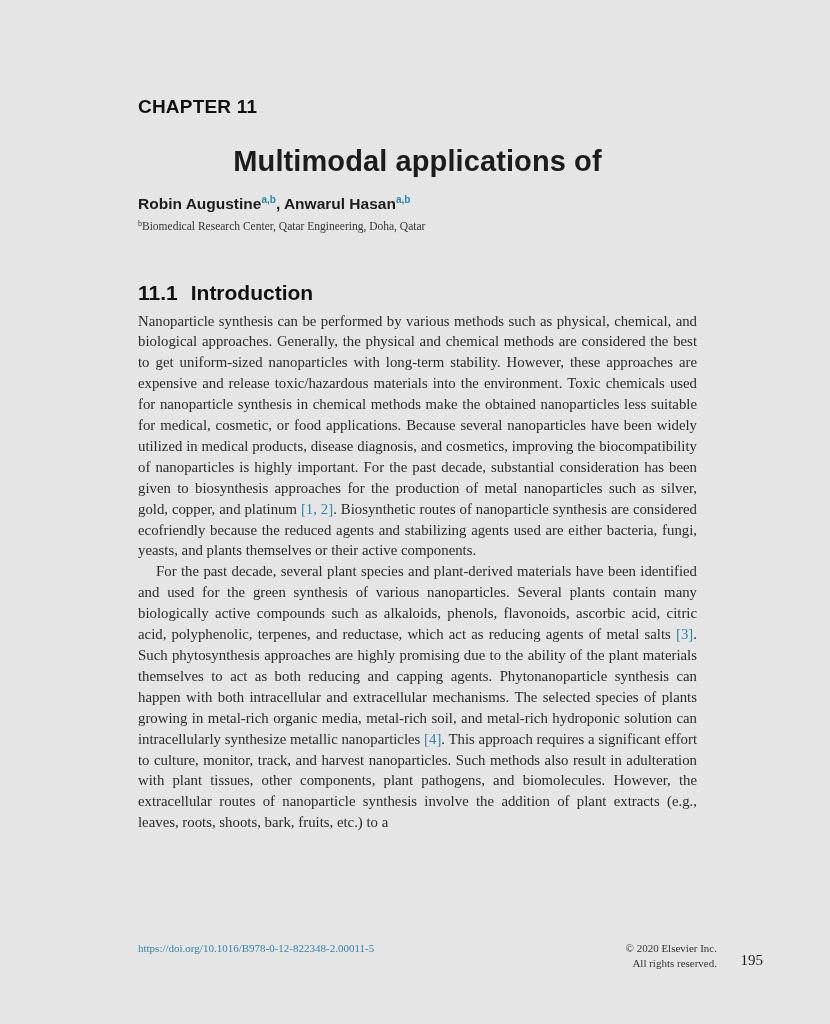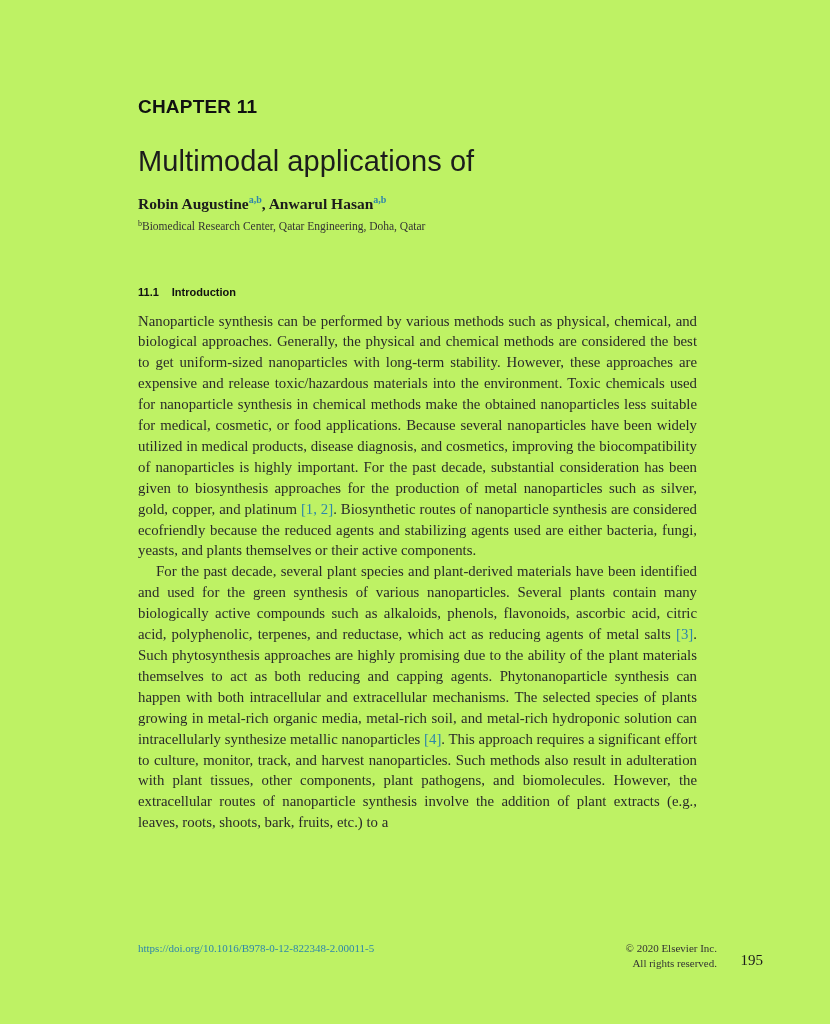--- a/index.html
+++ b/index.html
@@ -13,50 +13,51 @@
     width: 830px;
     height: 1024px;
     position: relative;
     font-family: "Liberation Serif", serif;
     color: var(--text);
     overflow: hidden;
   }
   .page {
     position: absolute;
     inset: 0;
-    background: #bef264;
+    background: #e5e5e5;
   }
   .content {
     position: absolute;
     left: 138px;
     top: 0;
     width: 559px;
   }
   .chapter-label {
     padding-top: 95px;
     font-family: "Liberation Sans", sans-serif;
     font-weight: bold;
     font-size: 19px;
     line-height: 23px;
     color: var(--heading);
     letter-spacing: 0.2px;
   }
   .title {
     margin-top: 25px;
     font-family: "Liberation Sans", sans-serif;
-    font-weight: normal;
+    font-weight: bold;
     font-size: 29px;
     line-height: 36px;
     color: #1c1c1c;
     letter-spacing: 0.1px;
+    text-align: center;
   }
   .title span { display: block; }
   .authors {
     margin-top: 15px;
-    font-family: Liberation Serif, serif;
+    font-family: Liberation Sans, sans-serif;
     font-weight: bold;
     font-size: 15.5px;
     line-height: 19px;
     color: #1c1c1c;
   }
   .authors .sup {
     color: var(--accent);
     font-size: 10px;
     position: relative;
     top: -6px;
@@ -70,21 +71,21 @@
   }
   .affiliations .aff-sup {
     font-size: 8px;
     position: relative;
     top: -4px;
   }
   .section-heading {
     margin-top: 46px;
     font-family: "Liberation Sans", sans-serif;
     font-weight: bold;
-    font-size: 11px;
+    font-size: 21px;
     line-height: 21px;
     color: var(--heading);
   }
   .section-heading .sec-num { margin-right: 13px; }
   .body-text {
     margin-top: 8px;
   }
   .body-par {
     font-size: 14.8px;
     line-height: 20.9px;

